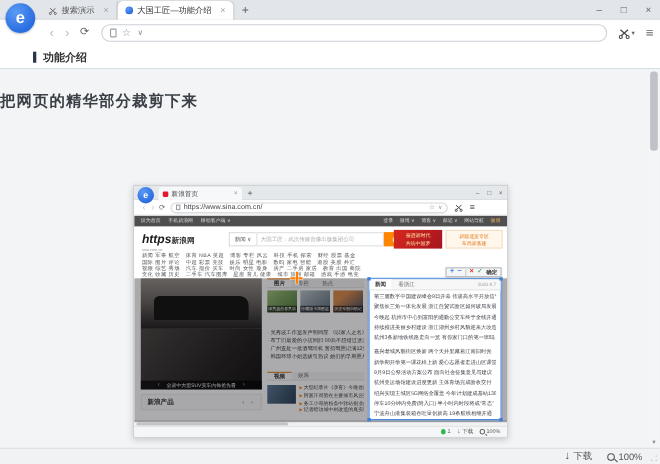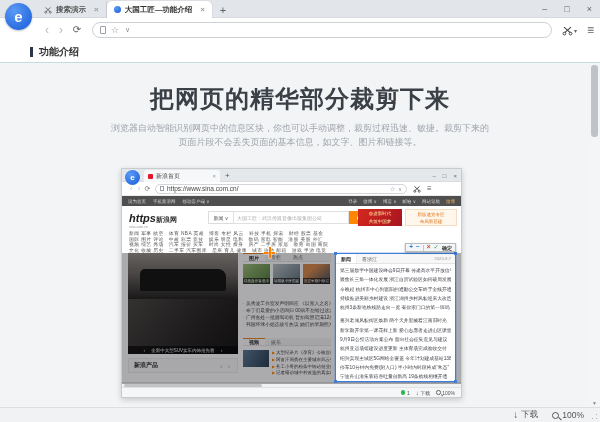--- a/index.html
+++ b/index.html
@@ -8,21 +8,21 @@
   .win { position:relative; width:600px; height:422px; background:#fff; }
 
   
   .titlebar { position:absolute; left:0; top:0; width:600px; height:18px;
     background:#e2e5e9; border-bottom:1px solid #d6d9dd; }
   .logo { position:absolute; left:5px; top:3px; width:27px; height:27px; border-radius:50%;
     background:radial-gradient(circle at 35% 30%, #5a9af5, #2a6de0 70%); z-index:40;
     color:#fff; font-weight:bold; font-size:15px; display:flex; align-items:center; justify-content:center;
     box-shadow:0 1px 2px rgba(0,0,0,.25); }
   .tabs { position:absolute; left:37px; top:0; height:18px; display:flex; align-items:flex-end; }
-  .tab { height:17px; display:flex; align-items:center; gap:4px; padding:0 7px; font-size:7.5px; color:#555;font-weight:bold; }
+  .tab { height:17px; display:flex; align-items:center; gap:4px; padding:0 7px; font-size:7.5px; color:#555; }
   .tab.inactive { border-right:1px solid #cfd2d6; }
   .tab.active { background:#fff; border-radius:5px 5px 0 0; color:#333; box-shadow:0 0 2px rgba(0,0,0,.12); }
   .tab .close { color:#9a9da1; font-size:8px; margin-left:4px; }
   .newtab { height:17px; display:flex; align-items:center; padding:0 8px; font-size:11px; color:#5f6368; }
   .winctrl { position:absolute; right:8px; top:0; height:18px; display:flex; gap:17px; align-items:center;
     font-size:9px; color:#5f6368; }
   .winctrl span { cursor:default; }
 
   
   .toolbar { position:absolute; left:0; top:18px; width:600px; height:24px; background:#fff;
@@ -42,22 +42,22 @@
 
   
   .sectionbar { position:absolute; left:0; top:42px; width:600px; height:20px; background:#fff;
     display:flex; align-items:center; padding-left:30px; }
   .secmark { width:3px; height:10px; background:#2b3648; margin-right:6px; }
   .sectitle { font-size:10px; font-weight:bold; color:#333; }
   .divider { position:absolute; left:0; top:62px; width:600px; height:1px; background:#c6dbe0; }
 
   
   .content { position:absolute; left:0; top:63px; width:600px; height:344px; background:#f2f4f6; }
-  .h1 { position:absolute; left:0; top:20px; width:600px; text-align:center;
-    font-size:24px; font-weight:bold; color:#3b4046; letter-spacing:1px; }
+  .h1 { position:absolute; left:0; top:20px; width:600px; text-align:left;
+    font-size:14px; font-weight:bold; color:#3b4046; letter-spacing:1px; }
   .desc { position:absolute; left:0; top:58px; width:600px; text-align:center;
     font-size:9px; color:#a0a5ab; line-height:14px; }
 
   
   .mini { position:absolute; left:121px; top:105px; width:341px; height:230px; background:#fff;
     border:1px solid #c9cccf; box-shadow:0 2px 6px rgba(0,0,0,.18); }
   .m-titlebar { position:absolute; left:0; top:0; width:100%; height:13px; background:#e5e8eb;
     border-bottom:1px solid #dadde0; }
   .m-logo { position:absolute; left:3px; top:1px; width:15px; height:15px; border-radius:50%;
     background:radial-gradient(circle at 35% 30%, #5a9af5, #2a6de0 70%); z-index:5; color:#fff;
@@ -272,24 +272,20 @@
   </div>
 
   <div class="sectionbar">
     <span class="secmark"></span>
     <span class="sectitle">功能介绍</span>
   </div>
   <div class="divider"></div>
 
   <div class="content">
     <div class="h1">把网页的精华部分裁剪下来</div>
-    <div class="desc">
-      <div>浏览器自动智能识别网页中的信息区块，你也可以手动调整，裁剪过程迅速、敏捷。裁剪下来的</div>
-      <div>页面片段不会丢失页面的基本信息，如文字、图片和链接等。</div>
-    </div>
 
     <div class="mini">
       <div class="m-titlebar">
         <div class="m-logo">e</div>
         <div class="m-tab">
           <span class="m-fav"></span>
           <span>新浪首页</span>
           <span class="close">×</span>
         </div>
         <span class="m-plus">+</span>

